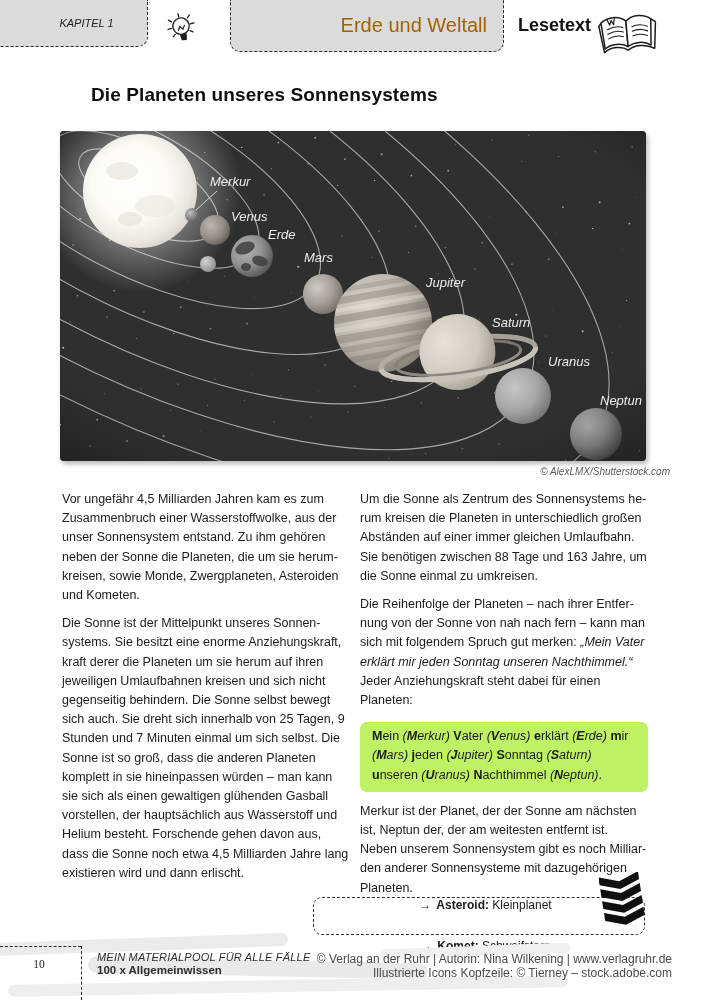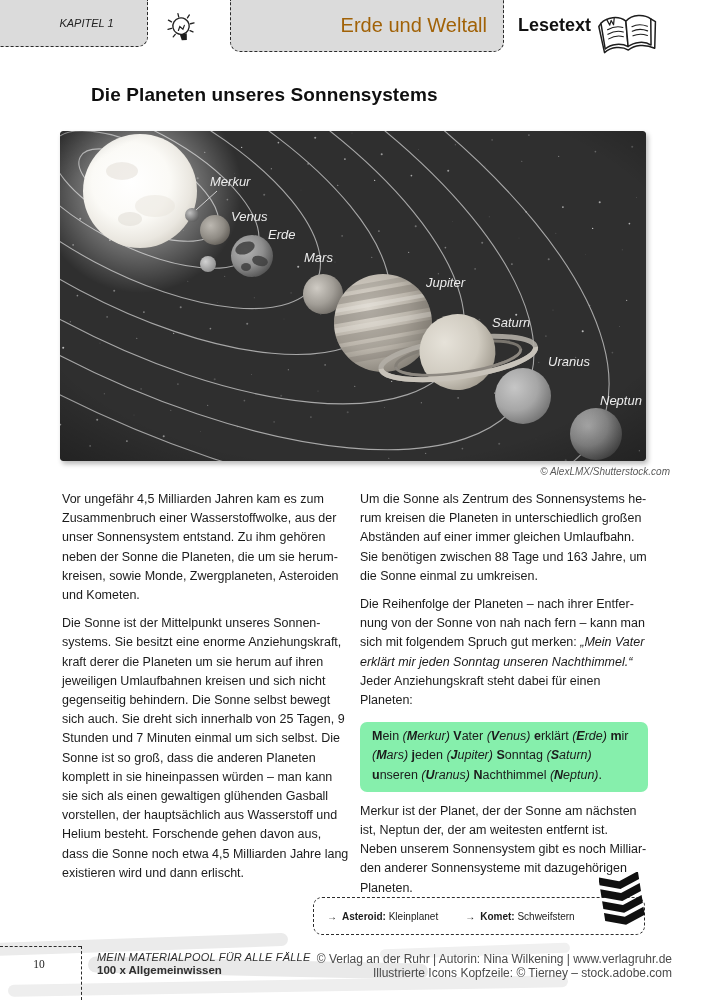--- a/index.html
+++ b/index.html
@@ -49,31 +49,31 @@
   }
   
   .col{
     position:absolute;top:490px;width:288px;
     font-size:12.5px;line-height:19.2px;color:#1b1b1b;
   }
   .col-left{left:62px;}
   .col-right{left:360px;}
   .col p{margin:0 0 9px 0;}
   .mnemonic-box{
-    background:#86efac;border-radius:7px;
+    background:#bef264;border-radius:7px;
     padding:5px 12px 7px 12px;margin:12px 0 10px 0;
   }
   .mnemonic-box b{font-weight:bold;}
   .mnemonic-box i b{font-weight:bold;}
   
   .glossary-box{
     position:absolute;left:313px;top:897px;width:332px;height:38px;
     border:1.6px dashed #2b2b2b;border-radius:9px;box-sizing:border-box;
     display:flex;align-items:center;gap:27px;padding-left:13px;
-    font-size:10px;background:#fff;
+    font-size:12px;background:#fff;flex-direction:column;
   }
   .glossary-item{white-space:nowrap;}
   .glossary-arrow{font-weight:bold;margin-right:5px;}
   .glossary-term{font-weight:bold;}
   .chevrons{position:absolute;left:599px;top:872px;z-index:3;}
   
   .footer-stroke{position:absolute;background:#ebebeb;border-radius:8px;z-index:0;}
   .fs1{left:-12px;top:938px;width:300px;height:13px;transform:rotate(-2deg);}
   .fs2{left:88px;top:960px;width:340px;height:16px;transform:rotate(1.2deg);background:#e9e9e9;}
   .fs3{left:8px;top:980px;width:560px;height:12px;transform:rotate(-1deg);background:#eeeeee;}

